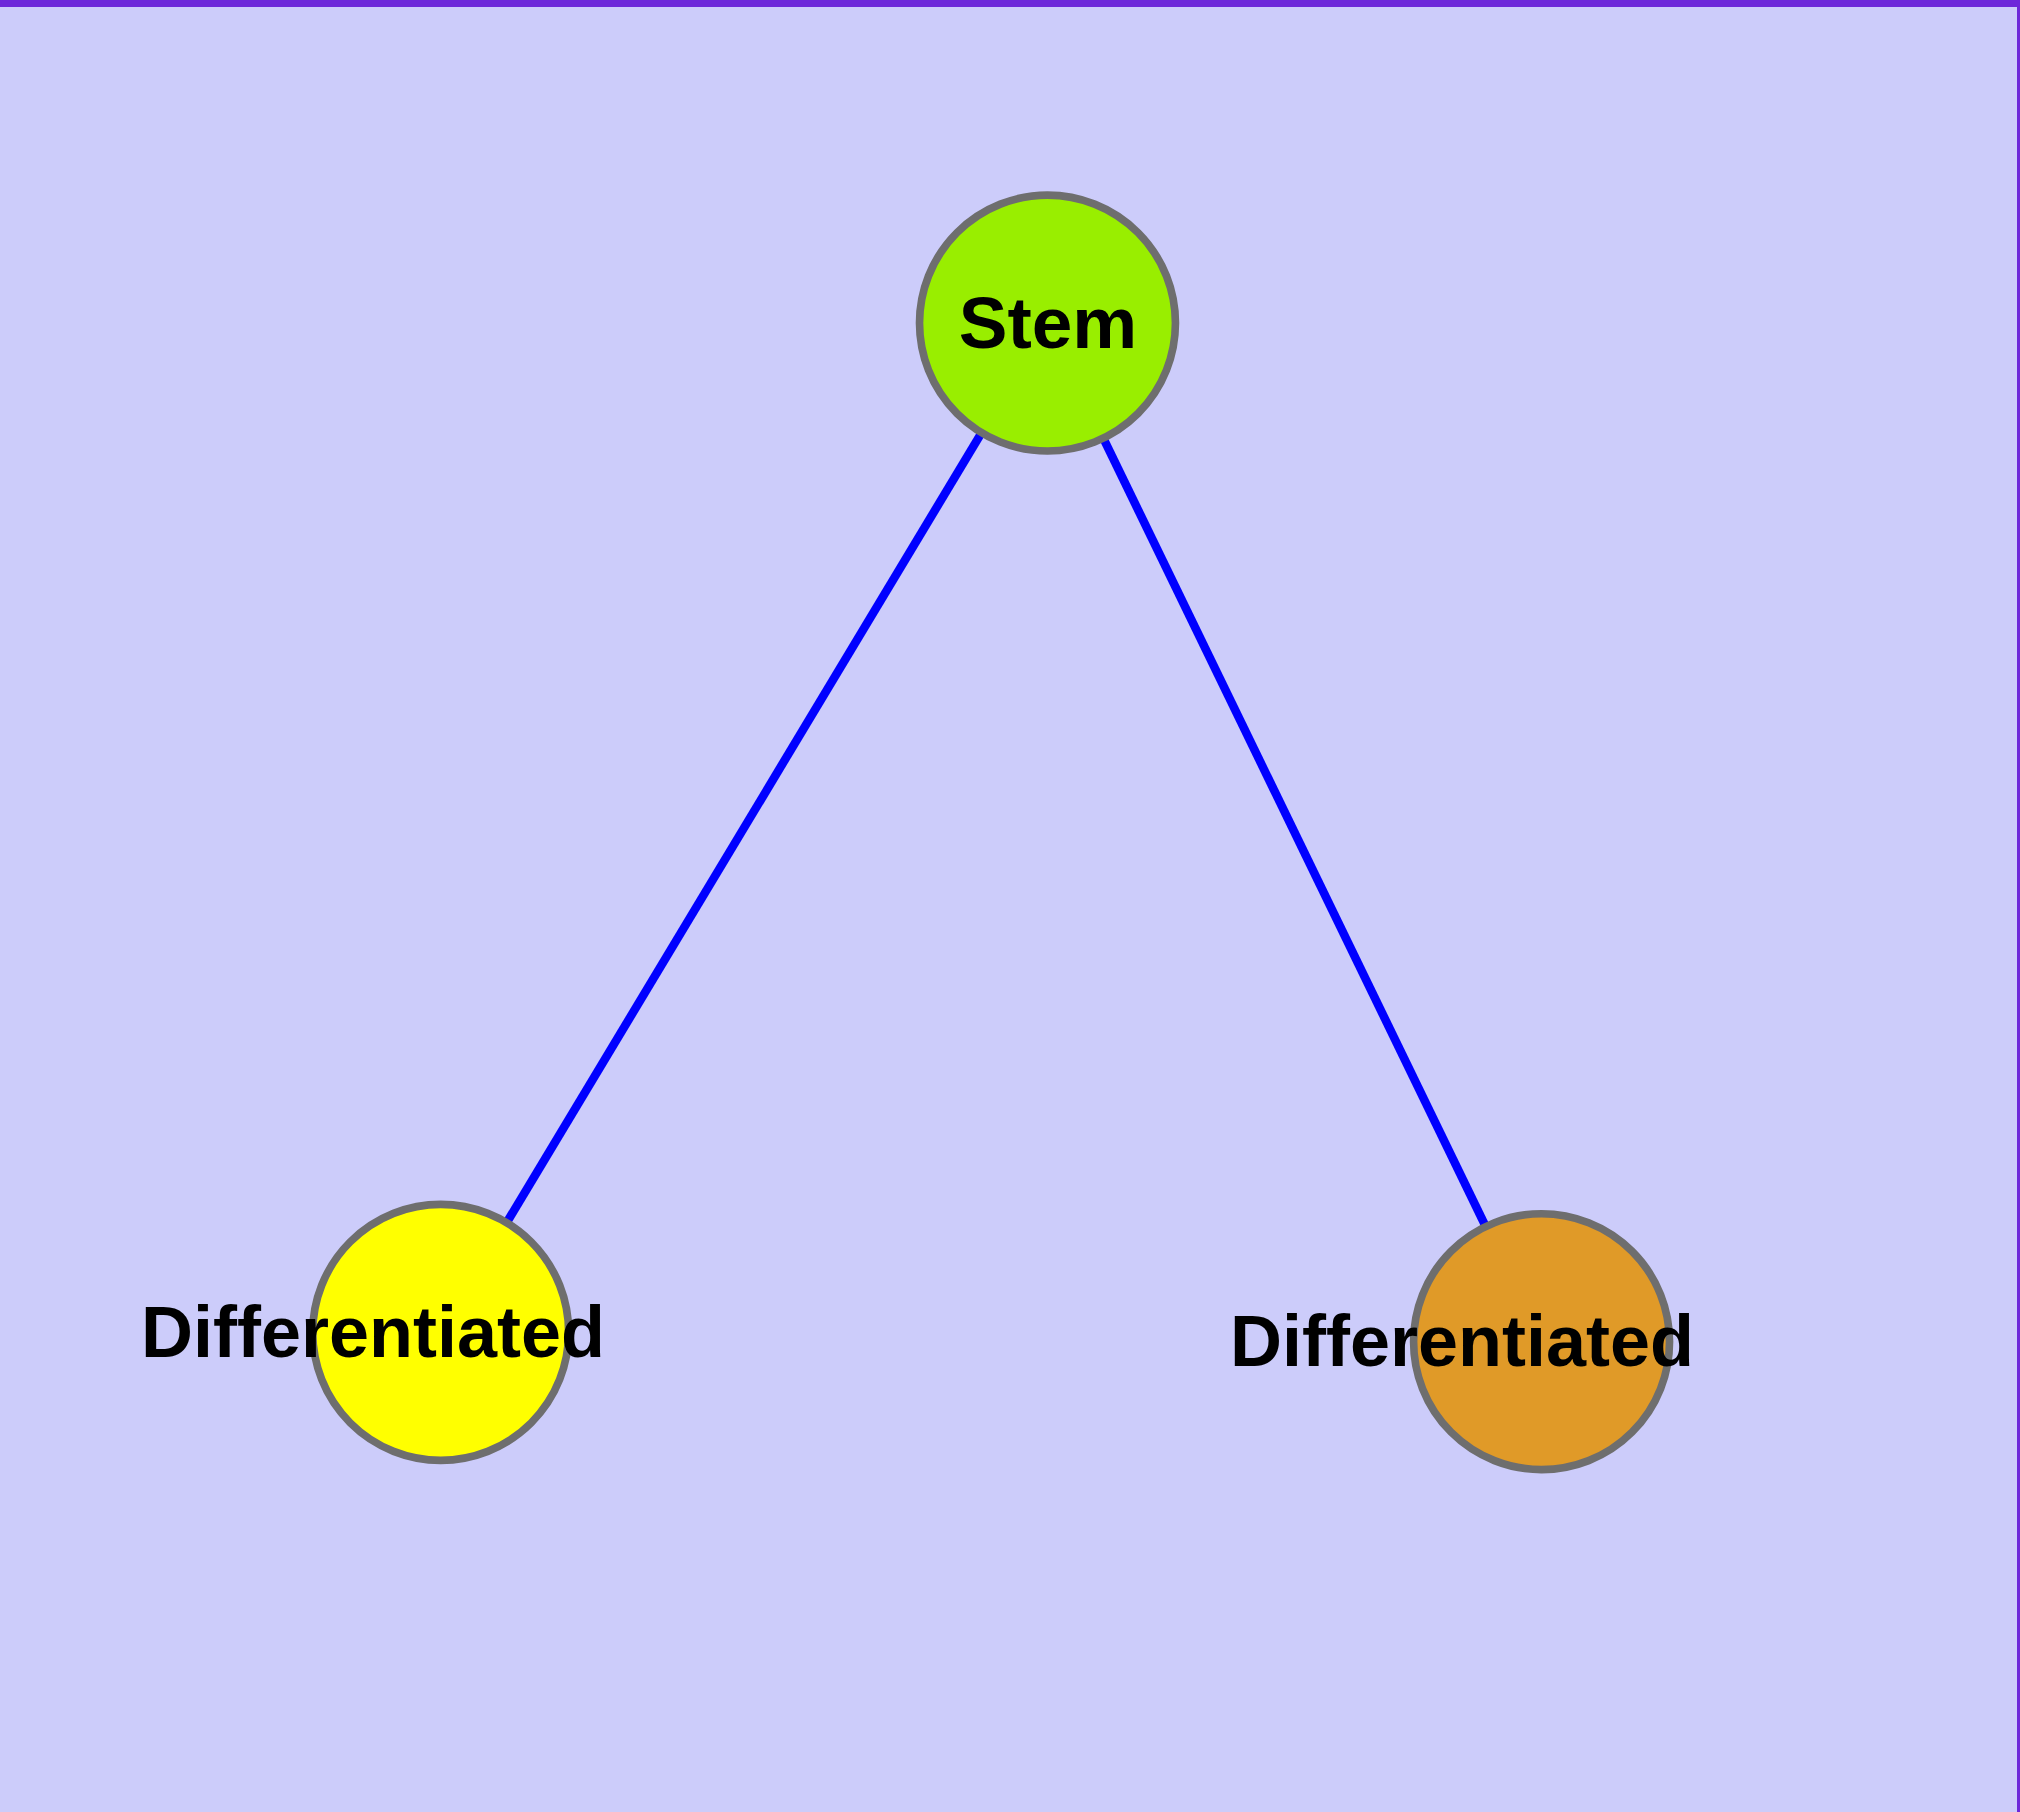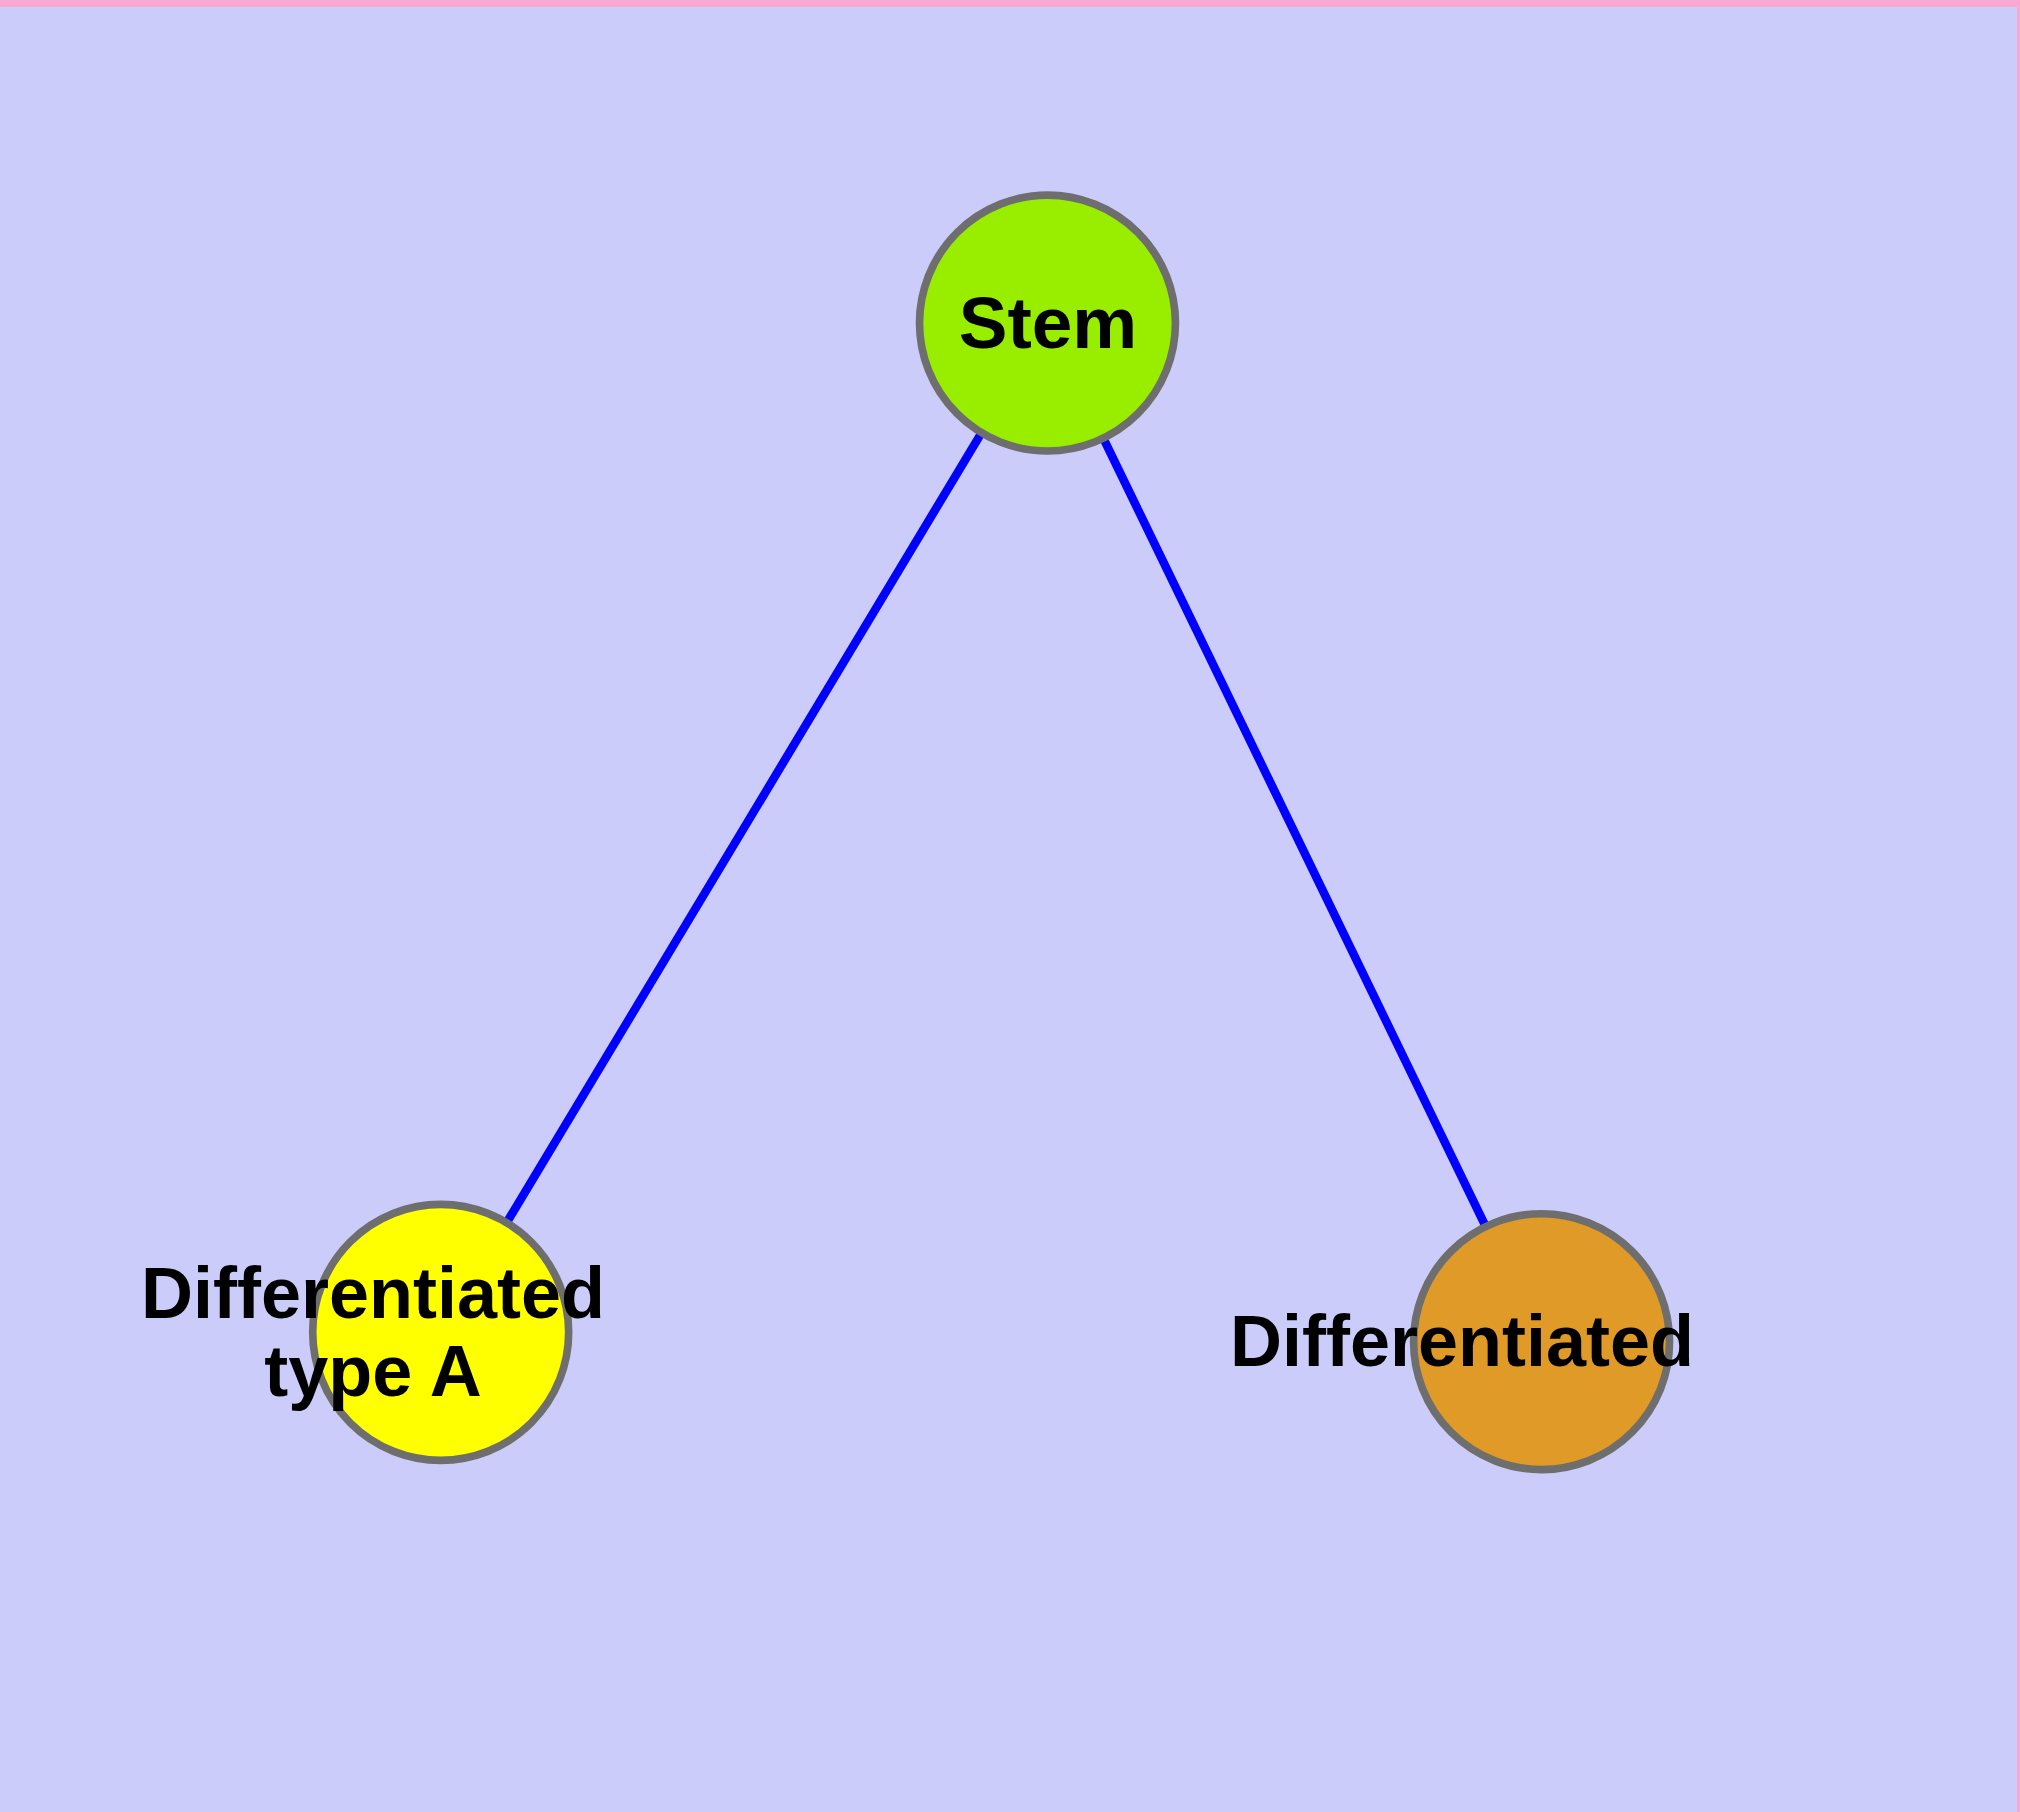--- a/index.html
+++ b/index.html
@@ -4,21 +4,21 @@
 <style>
   html, body {
     margin: 0;
     padding: 0;
     background: #ffffff;
   }
   #canvas {
     position: relative;
     width: 2021px;
     height: 1812px;
-    background: #f9a8d4;
+    background: #6d28d9;
     overflow: hidden;
     font-family: "Liberation Sans", sans-serif;
   }
   #plot-area {
     position: absolute;
     left: 0;
     top: 6.8px;
     width: 2017px;
     height: 1805px;
     background: #ccccfa;
@@ -67,18 +67,18 @@
           <line x1="1236" y1="373" x2="1819" y2="1575" class="edge-line" stroke="#0000ff" stroke-width="10"></line>
         </g>
       <g id="nodes-group">
           <circle cx="1236" cy="373" r="151" class="node-circle" fill="#99ee00" stroke="#6e6e6e"></circle>
           <circle cx="520" cy="1564" r="151" class="node-circle" fill="#ffff00" stroke="#6e6e6e"></circle>
           <circle cx="1819" cy="1575" r="151" class="node-circle" fill="#e09a28" stroke="#6e6e6e"></circle>
         </g>
     </svg>
     <div id="labels-layer">
         <div class="node-label single" style="left: 1048px; top: 316px;"><div>Stem</div></div>
-        <div class="node-label" style="left: 373px; top: 1326px;"><div>Differentiated</div><div>type A</div></div>
+        <div class="node-label" style="left: 373px; top: 1326px;"><div>Differentiated</div></div>
         <div class="node-label" style="left: 1462px; top: 1335px;"><div>Differentiated</div></div>
       </div>
   </div>
 </div>
 
 
 </body></html>

